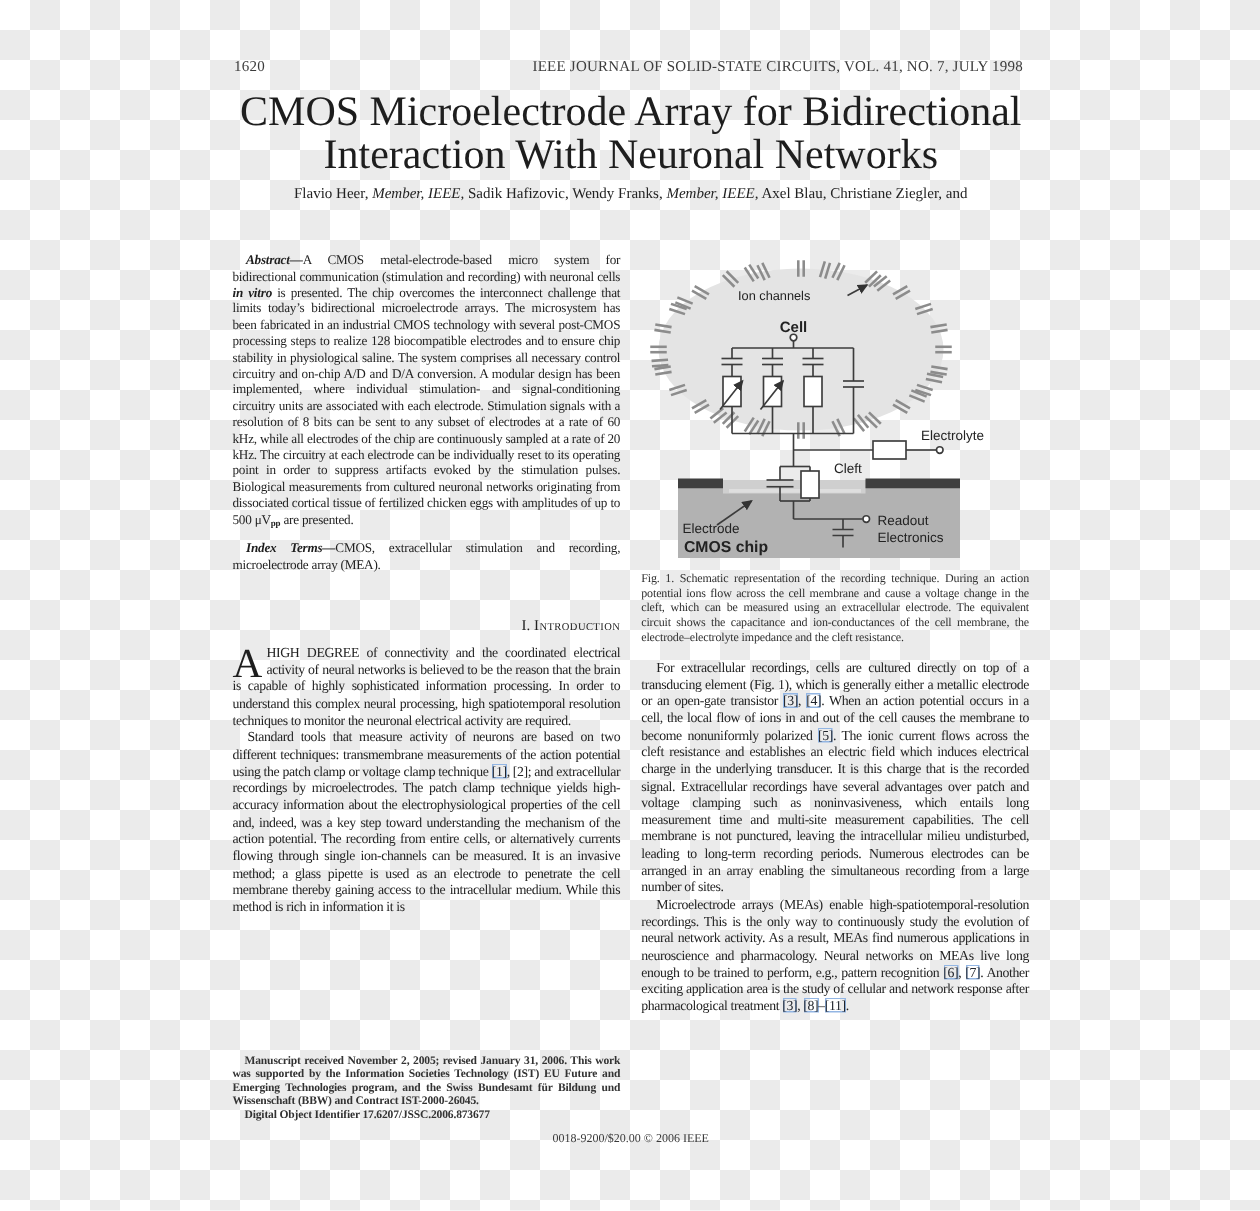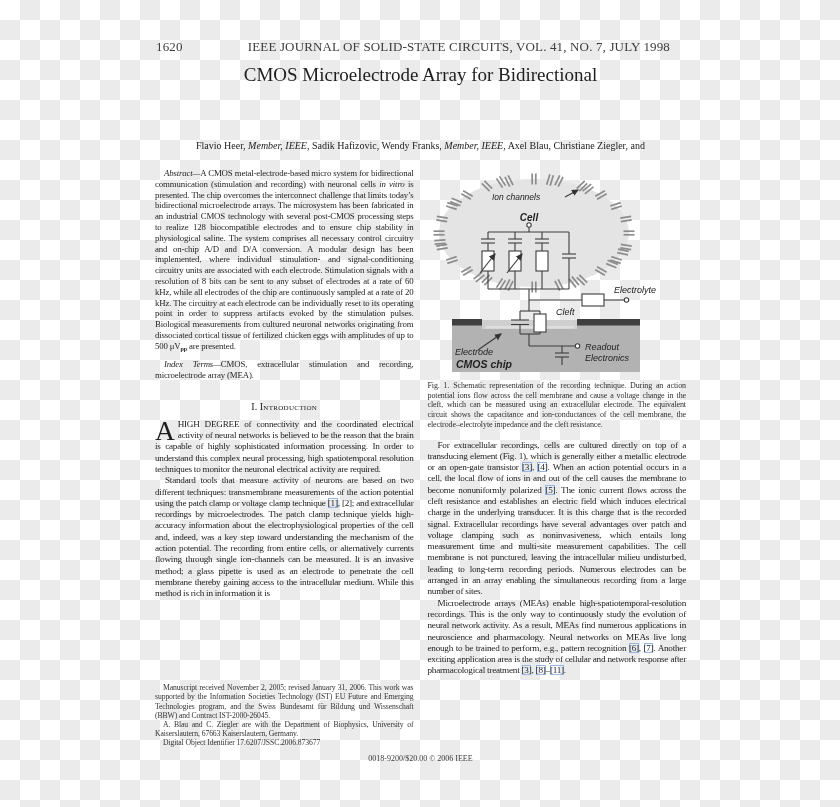--- a/index.html
+++ b/index.html
@@ -9,64 +9,65 @@
     background-image:
       linear-gradient(45deg,#ebebeb 25%,transparent 25%,transparent 75%,#ebebeb 75%,#ebebeb),
       linear-gradient(45deg,#ebebeb 25%,transparent 25%,transparent 75%,#ebebeb 75%,#ebebeb);
     background-position:0 0,20px 20px;
     background-size:40px 40px;
   }
   .page{
     position:absolute;left:155px;top:35px;width:531px;height:742px;
     font-family:"Liberation Serif","DejaVu Serif",serif;color:#2b2b2b;
   }
-  .page-header{position:absolute;top:4px;left:1px;right:16px;display:flex;justify-content:space-between;
-    font-size:13px;letter-spacing:.15px;color:#3c3c3c;}
+  .page-header{position:absolute;top:4px;left:1px;right:4px;display:flex;justify-content:space-between;
+    font-size:10px;letter-spacing:.15px;color:#3c3c3c;}
   .title-block{position:absolute;top:25px;left:0;right:0;text-align:center;
-    font-size:19px;line-height:29px;color:#1e1e1e;}
-  .authors{position:absolute;top:89px;left:0;right:0;text-align:center;font-size:10px;line-height:12.5px;color:#222;margin-top:16px;}
+    font-size:28px;line-height:29px;color:#1e1e1e;}
+  .authors{position:absolute;top:89px;left:0;right:0;text-align:center;font-size:10px;line-height:12.5px;color:#222;}
   .columns{position:absolute;top:133px;left:0;right:0;display:flex;gap:14px;}
   .col{width:258.5px;min-height:579px;display:flex;flex-direction:column;}
   p{margin:0;}
   .abstract,.index-terms{font-size:8.8px;line-height:10.8px;text-align:justify;text-indent:9px;
     letter-spacing:-.15px;color:#1f1f1f;}
   .abstract{margin-bottom:5px;}
-  .index-terms{margin-bottom:10px;}
-  .section-heading{text-align:center;font-weight:normal;font-size:10px;margin:10px 0 7px;color:#222;}
+  .index-terms{margin-bottom:20px;}
+  .section-heading{text-align:right;font-weight:normal;font-size:10px;margin:10px 0 7px;color:#222;}
   .sc{font-variant:small-caps;letter-spacing:.3px;}
   .body-text{font-size:9.2px;line-height:11.3px;text-align:justify;letter-spacing:-.25px;color:#232323;}
   .indented{text-indent:10px;}
   .dropcap{float:left;font-size:27.5px;line-height:21px;padding:1px 3px 0 0;color:#1d1d1d;}
-  .footnote{margin-top:auto;font-size:7.7px;line-height:9.1px;text-align:justify;letter-spacing:-.1px;color:#333;}
+  .footnote{margin-top:auto;font-size:7.7px;line-height:9.1px;text-align:justify;letter-spacing:-.1px;color:#333;font-weight:bold;}
   .footnote p{text-indent:8px;}
-  .fig{margin:0 0 0 0;font-style:italic;}
+  .fig{margin:0 0 0 0;}
   .fig svg{display:block;}
   .caption{font-size:8px;line-height:9.7px;text-align:justify;letter-spacing:-.1px;color:#303030;
     margin:8px 0 10px;}
   .footer-line{position:absolute;top:719px;left:0;right:0;text-align:center;font-size:8px;color:#3a3a3a;}
   .seg-p{}
   .seg-i{font-style:italic;}
   .seg-b{font-weight:normal;}
-  .seg-bi{font-weight:normal;font-style:italic;}
+  .seg-bi{font-weight:bold;font-style:italic;}
   .seg-bsub{font-weight:bold;font-size:.68em;vertical-align:-.28em;}
   .seg-cite{box-shadow:inset 0 0 0 1px #93b6e4;color:#20242c;}
   .svg-label{font-family:"Liberation Sans","DejaVu Sans",sans-serif;fill:#222;}
 </style>
 </head>
 <body>
 
 <div class="page">
 
   <div class="page-header">
     <span>1620</span>
     <span>IEEE JOURNAL OF SOLID-STATE CIRCUITS, VOL. 41, NO. 7, JULY 1998</span>
   </div>
 
   <div class="title-block">
     <div>CMOS Microelectrode Array for Bidirectional</div>
+    <div>Interaction With Neuronal Networks</div>
   </div>
 
   <div class="authors">
     <div><span class="seg-p">Flavio Heer, </span><span class="seg-i">Member, IEEE,</span><span class="seg-p"> Sadik Hafizovic, Wendy Franks, </span><span class="seg-i">Member, IEEE,</span><span class="seg-p"> Axel Blau, Christiane Ziegler, and</span></div>
   </div>
 
   <div class="columns">
 
     <div class="col">
       <p class="abstract"><span class="seg-bi">Abstract—</span><span class="seg-b">A CMOS metal-electrode-based micro system for bidirectional communication (stimulation and recording) with neuronal cells </span><span class="seg-bi">in vitro</span><span class="seg-b"> is presented. The chip overcomes the interconnect challenge that limits today’s bidirectional microelectrode arrays. The microsystem has been fabricated in an industrial CMOS technology with several post-CMOS processing steps to realize 128 biocompatible electrodes and to ensure chip stability in physiological saline. The system comprises all necessary control circuitry and on-chip A/D and D/A conversion. A modular design has been implemented, where individual stimulation- and signal-conditioning circuitry units are associated with each electrode. Stimulation signals with a resolution of 8 bits can be sent to any subset of electrodes at a rate of 60 kHz, while all electrodes of the chip are continuously sampled at a rate of 20 kHz. The circuitry at each electrode can be individually reset to its operating point in order to suppress artifacts evoked by the stimulation pulses. Biological measurements from cultured neuronal networks originating from dissociated cortical tissue of fertilized chicken eggs with amplitudes of up to 500 </span><span class="seg-b">μV</span><span class="seg-bsub">pp</span><span class="seg-b"> are presented.</span></p>
@@ -77,21 +78,20 @@
         <span class="sc">Introduction</span>
       </h3>
 
       <p class="body-text">
         <span class="dropcap">A</span><span><span class="seg-p">HIGH DEGREE of connectivity and the coordinated electrical activity of neural networks is believed to be the reason that the brain is capable of highly sophisticated information processing. In order to understand this complex neural processing, high spatiotemporal resolution techniques to monitor the neuronal electrical activity are required.</span></span>
       </p>
       <p class="body-text indented"><span class="seg-p">Standard tools that measure activity of neurons are based on two different techniques: transmembrane measurements of the action potential using the patch clamp or voltage clamp technique </span><span class="seg-cite">[1]</span><span class="seg-p">, [2]; and extracellular recordings by microelectrodes. The patch clamp technique yields high-accuracy information about the electrophysiological properties of the cell and, indeed, was a key step toward understanding the mechanism of the action potential. The recording from entire cells, or alternatively currents flowing through single ion-channels can be measured. It is an invasive method; a glass pipette is used as an electrode to penetrate the cell membrane thereby gaining access to the intracellular medium. While this method is rich in information it is</span></p>
 
       <div class="footnote">
         <p>Manuscript received November 2, 2005; revised January 31, 2006. This work was supported by the Information Societies Technology (IST) EU Future and Emerging Technologies program, and the Swiss Bundesamt für Bildung und Wissenschaft (BBW) and Contract IST-2000-26045.</p>
-        <p>A. Blau and C. Ziegler are with the Department of Biophysics, University of Kaiserslautern, 67663 Kaiserslautern, Germany.</p>
         <p>Digital Object Identifier 17.6207/JSSC.2006.873677</p>
       </div>
     </div>
 
     <div class="col">
 
       <figure class="fig">
         <svg width="258" height="205" viewBox="0 0 258 205">
           <defs>
             <marker id="arr" markerWidth="8" markerHeight="8" refX="5.5" refY="3" orient="auto">

